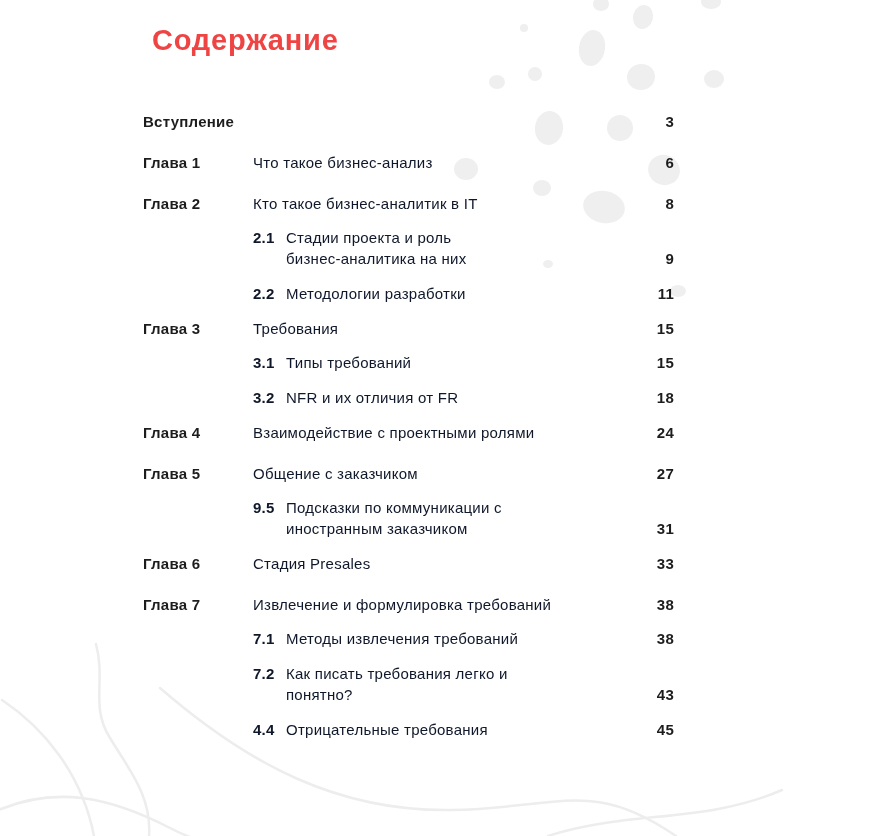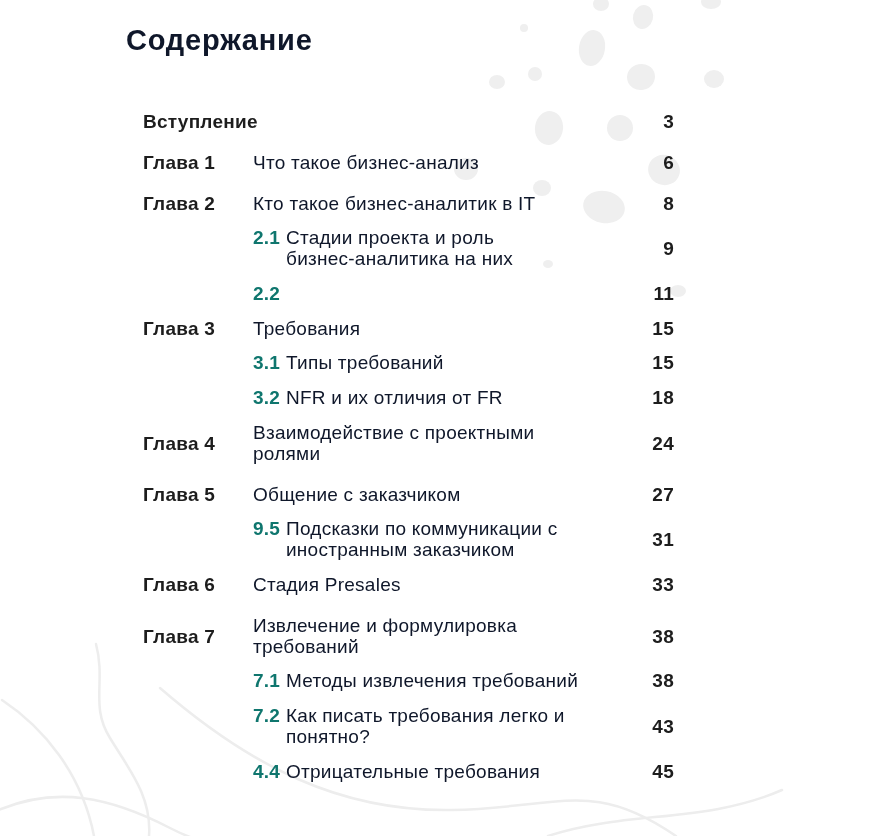--- a/index.html
+++ b/index.html
@@ -19,59 +19,59 @@
   .decor {
     position: absolute;
     left: 0;
     top: 0;
     width: 873px;
     height: 836px;
     pointer-events: none;
   }
   .page-title {
     position: absolute;
-    left: 126px;
+    left: 152px;
     top: 24px;
     margin: 0;
     font-size: 29px;
     font-weight: 800;
     letter-spacing: 0.8px;
-    color: #0f172a;
+    color: #ef4444;
   }
   .toc {
     position: absolute;
     left: 143px;
     top: 111px;
     width: 531px;
   }
   .row {
     display: flex;
-    align-items: center;
-    font-size: 19px;
+    align-items: flex-end;
+    font-size: 15px;
     line-height: 21px;
     letter-spacing: 0.25px;
     margin-bottom: 20px;
   }
   .row.sub { margin-bottom: 14px; }
   .row:not(.sub) + .row.sub { margin-top: -7px; }
   .row.sub + .row:not(.sub) { margin-top: 12px; }
   .col-label {
     flex: 0 0 110px;
     font-weight: 700;
     color: #1d1d1d;
   }
   .col-title {
     flex: 1 1 auto;
     display: flex;
     min-width: 0;
   }
   .num {
     flex: 0 0 33px;
     font-weight: 700;
-    color: #0f766e;
+    color: #0f172a;
   }
   .text {
     color: #0f172a;
     white-space: pre-line;
     max-width: 320px;
   }
   .col-page {
     flex: 0 0 36px;
     text-align: right;
     font-weight: 700;
@@ -143,20 +143,21 @@
           <span class="num">2.1</span>
           <span class="text">Стадии проекта и роль
 бизнес-аналитика на них</span>
         </div>
         <div class="col-page">9</div>
       </div>
       <div class="row sub">
         <div class="col-label"></div>
         <div class="col-title">
           <span class="num">2.2</span>
+          <span class="text">Методологии разработки</span>
         </div>
         <div class="col-page">11</div>
       </div>
       <div class="row">
         <div class="col-label">Глава 3</div>
         <div class="col-title">
           <span class="text">Требования</span>
         </div>
         <div class="col-page">15</div>
       </div>

